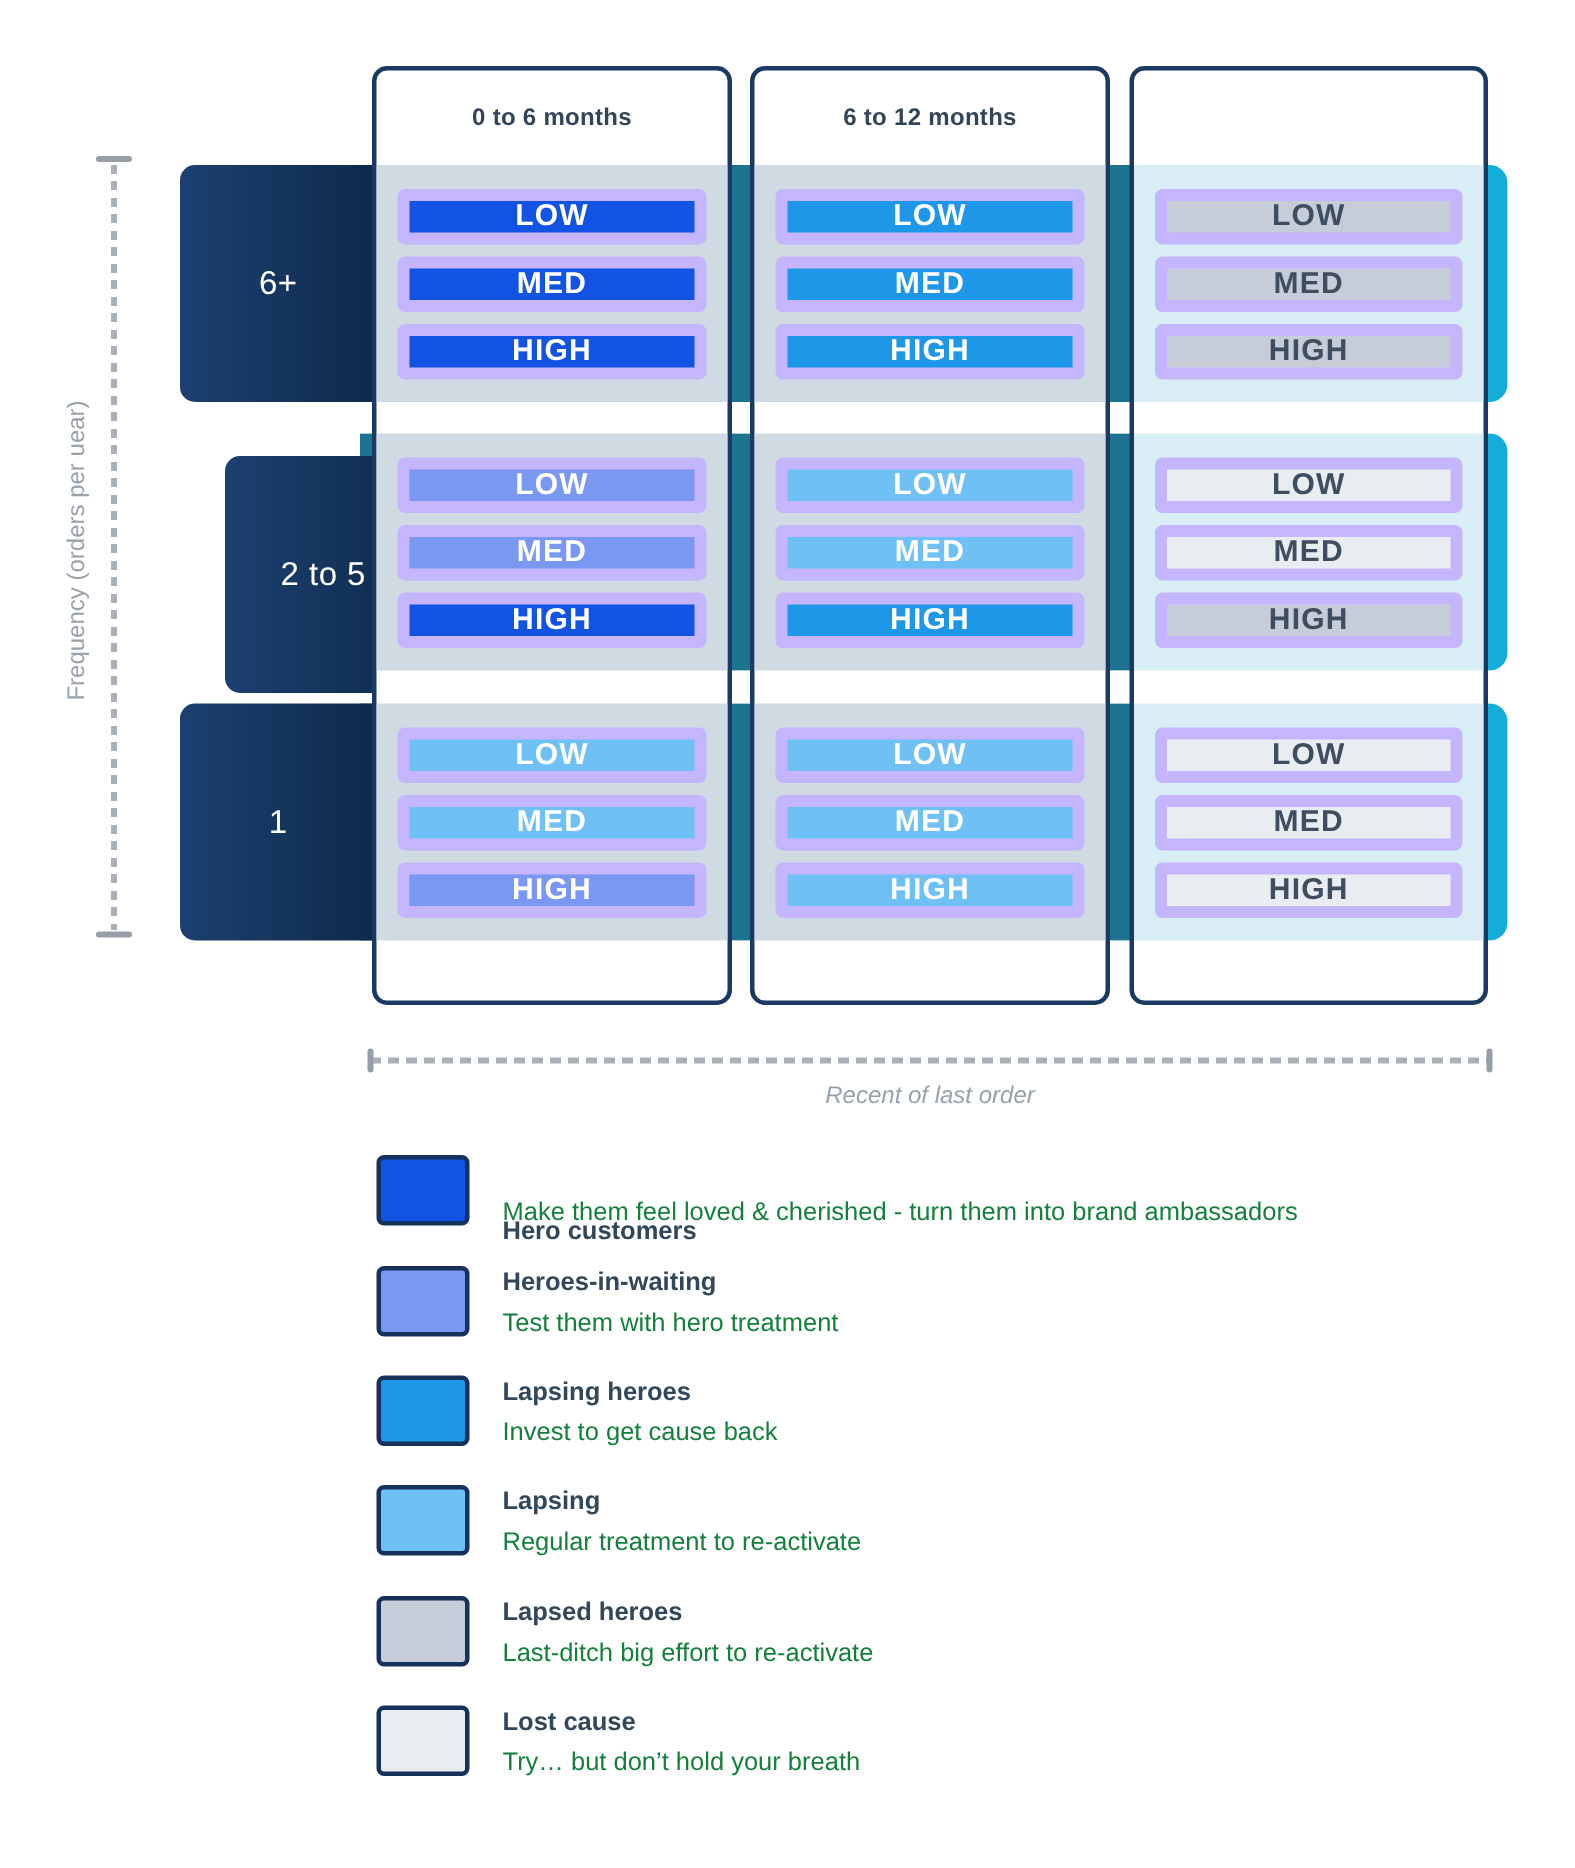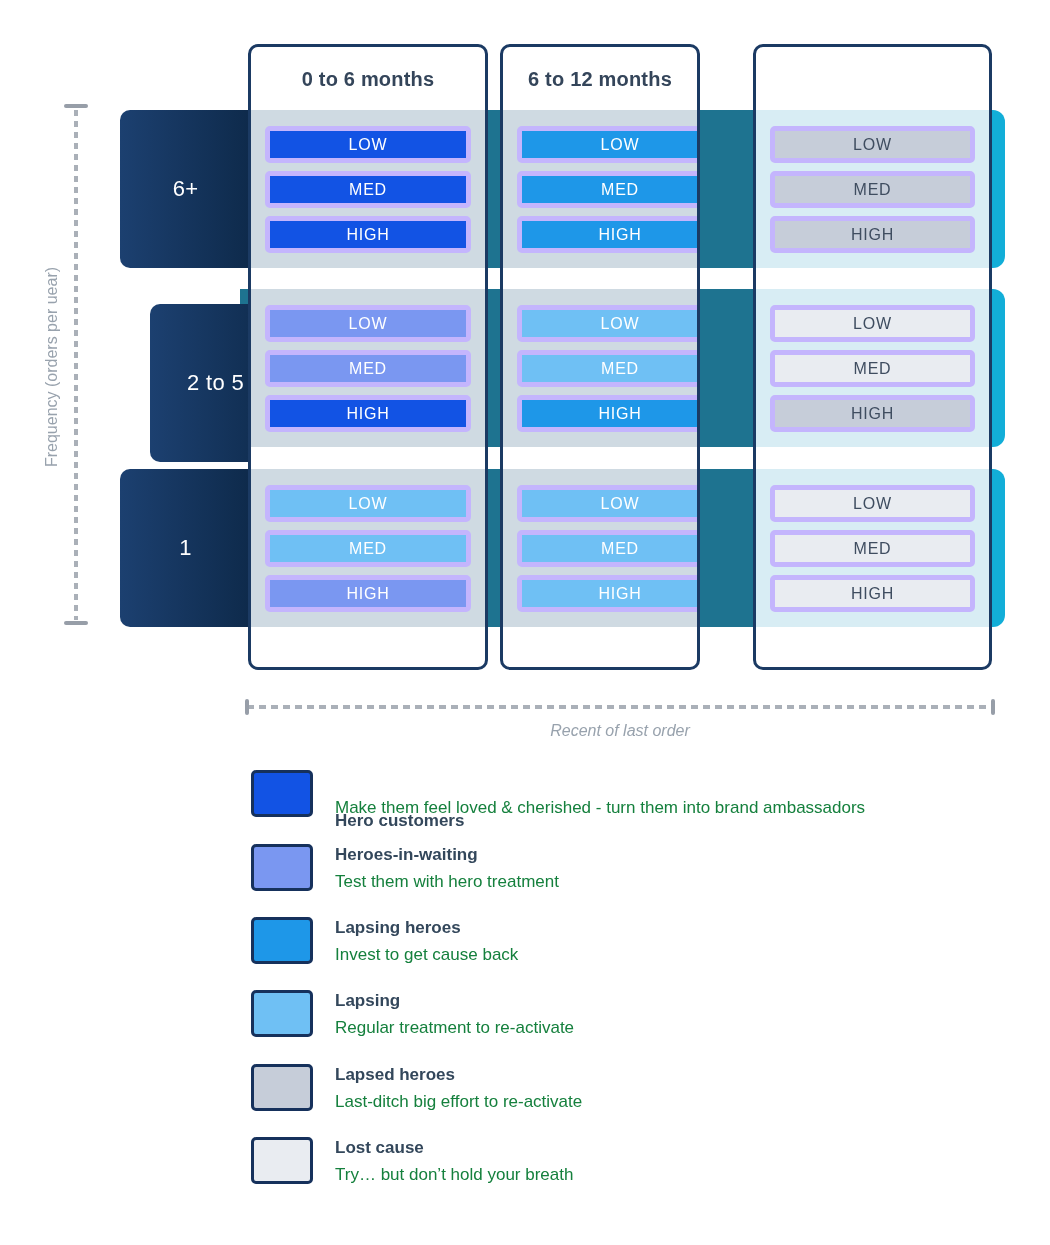--- a/index.html
+++ b/index.html
@@ -15,27 +15,27 @@
     display:flex;align-items:center;justify-content:center;
     color:#ffffff;font-size:22px;font-weight:500;letter-spacing:.3px;
   }
   .card{
     position:absolute;top:44px;height:626px;background:#ffffff;
     border:3px solid #1b3a63;border-radius:10px;box-sizing:border-box;overflow:hidden;
   }
   .card-header{
     position:absolute;top:0;left:0;right:0;height:64px;
     display:flex;align-items:center;justify-content:center;
-    font-size:20px;font-weight:600;color:#34455a;letter-spacing:.2px;
+    font-size:16px;font-weight:600;color:#34455a;letter-spacing:.2px;
   }
   .inner-band{position:absolute;left:0;height:158px;}
   .pill{
-    position:absolute;height:37px;border:5px solid #c4b5fd;border-radius:5px;
+    position:absolute;height:37px;border:8px solid #c4b5fd;border-radius:5px;
     box-sizing:border-box;display:flex;align-items:center;justify-content:center;
-    font-size:16px;font-weight:400;letter-spacing:.8px;
+    font-size:20px;font-weight:700;letter-spacing:.8px;
   }
   
   .vdash{position:absolute;width:4px;background:repeating-linear-gradient(to bottom,#aab0b8 0 6px,transparent 6px 11px);}
   .hdash{position:absolute;height:4px;background:repeating-linear-gradient(to right,#aab0b8 0 7px,transparent 7px 12px);}
   .tick-h{position:absolute;width:24px;height:4px;background:#979ea8;border-radius:2px;}
   .tick-v{position:absolute;width:4px;height:16px;background:#979ea8;border-radius:2px;}
   .axis-label{position:absolute;color:#98a2ad;font-size:16px;text-align:center;}
   #y-axis-label{left:-213px;top:358px;width:530px;transform:rotate(-90deg);}
   #x-axis-label{left:247px;top:722px;width:746px;font-style:italic;}
   
@@ -71,21 +71,21 @@
         <div class="pill" style="left: 14px; width: 206px; top: 169px; background: rgb(18, 83, 228); color: rgb(255, 255, 255);">HIGH</div>
         <div class="inner-band" style="top: 242px; width: 234px; background: rgb(207, 218, 226);"></div>
         <div class="pill" style="left: 14px; width: 206px; top: 258px; background: rgb(122, 151, 241); color: rgb(255, 255, 255);">LOW</div>
         <div class="pill" style="left: 14px; width: 206px; top: 303px; background: rgb(122, 151, 241); color: rgb(255, 255, 255);">MED</div>
         <div class="pill" style="left: 14px; width: 206px; top: 348px; background: rgb(18, 83, 228); color: rgb(255, 255, 255);">HIGH</div>
         <div class="inner-band" style="top: 422px; width: 234px; background: rgb(207, 218, 226);"></div>
         <div class="pill" style="left: 14px; width: 206px; top: 438px; background: rgb(111, 192, 244); color: rgb(255, 255, 255);">LOW</div>
         <div class="pill" style="left: 14px; width: 206px; top: 483px; background: rgb(111, 192, 244); color: rgb(255, 255, 255);">MED</div>
         <div class="pill" style="left: 14px; width: 206px; top: 528px; background: rgb(122, 151, 241); color: rgb(255, 255, 255);">HIGH</div>
       </div>
-      <div class="card" style="left: 500px; width: 200px;">
+      <div class="card" style="left: 500px; width: 240px;">
         <div class="card-header">6 to 12 months</div>
         <div class="inner-band" style="top: 63px; width: 234px; background: rgb(207, 218, 226);"></div>
         <div class="pill" style="left: 14px; width: 206px; top: 79px; background: rgb(30, 151, 232); color: rgb(255, 255, 255);">LOW</div>
         <div class="pill" style="left: 14px; width: 206px; top: 124px; background: rgb(30, 151, 232); color: rgb(255, 255, 255);">MED</div>
         <div class="pill" style="left: 14px; width: 206px; top: 169px; background: rgb(30, 151, 232); color: rgb(255, 255, 255);">HIGH</div>
         <div class="inner-band" style="top: 242px; width: 234px; background: rgb(207, 218, 226);"></div>
         <div class="pill" style="left: 14px; width: 206px; top: 258px; background: rgb(111, 192, 244); color: rgb(255, 255, 255);">LOW</div>
         <div class="pill" style="left: 14px; width: 206px; top: 303px; background: rgb(111, 192, 244); color: rgb(255, 255, 255);">MED</div>
         <div class="pill" style="left: 14px; width: 206px; top: 348px; background: rgb(30, 151, 232); color: rgb(255, 255, 255);">HIGH</div>
         <div class="inner-band" style="top: 422px; width: 234px; background: rgb(207, 218, 226);"></div>

